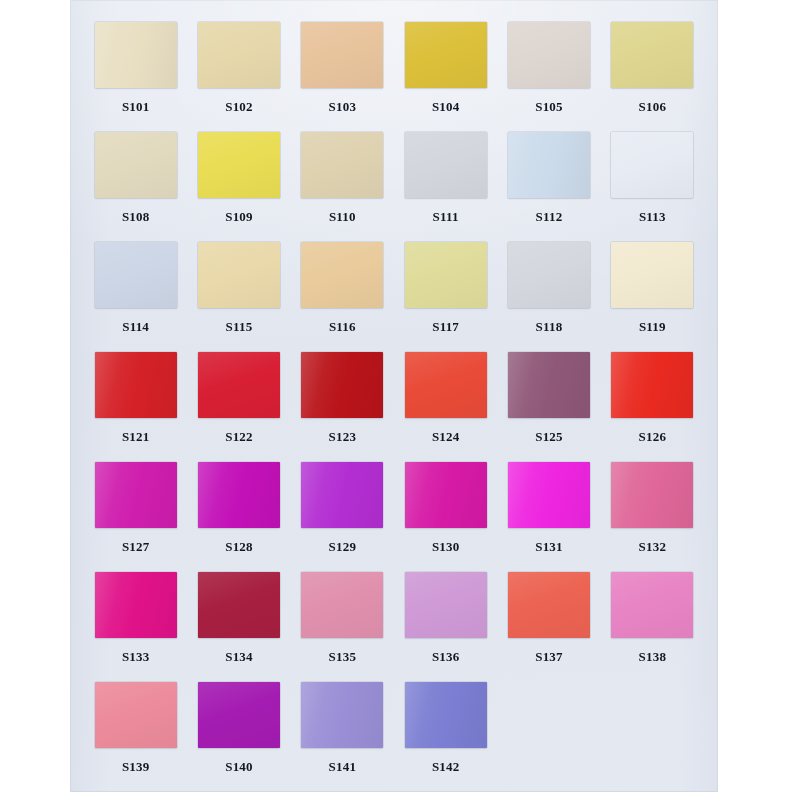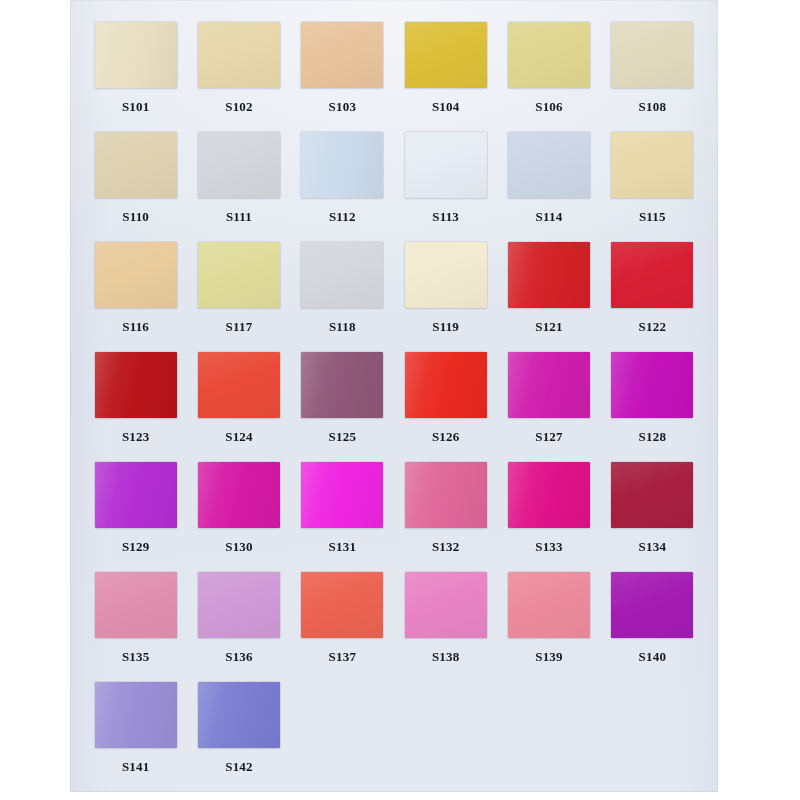--- a/index.html
+++ b/index.html
@@ -115,26 +115,34 @@
         </div>
         <div class="swatch-cell">
           <div class="swatch-chip matte" style="background-color: rgb(232, 196, 157);"></div>
           <div class="swatch-label">S103</div>
         </div>
         <div class="swatch-cell">
           <div class="swatch-chip matte" style="background-color: rgb(220, 192, 58);"></div>
           <div class="swatch-label">S104</div>
         </div>
         <div class="swatch-cell">
+          <div class="swatch-chip matte" style="background-color: rgb(222, 214, 209);"></div>
+          <div class="swatch-label">S105</div>
+        </div>
+        <div class="swatch-cell">
           <div class="swatch-chip matte" style="background-color: rgb(222, 214, 144);"></div>
           <div class="swatch-label">S106</div>
         </div>
         <div class="swatch-cell">
           <div class="swatch-chip matte" style="background-color: rgb(226, 218, 191);"></div>
           <div class="swatch-label">S108</div>
+        </div>
+        <div class="swatch-cell">
+          <div class="swatch-chip matte" style="background-color: rgb(233, 221, 84);"></div>
+          <div class="swatch-label">S109</div>
         </div>
         <div class="swatch-cell">
           <div class="swatch-chip matte" style="background-color: rgb(222, 210, 177);"></div>
           <div class="swatch-label">S110</div>
         </div>
         <div class="swatch-cell">
           <div class="swatch-chip matte" style="background-color: rgb(211, 214, 220);"></div>
           <div class="swatch-label">S111</div>
         </div>
         <div class="swatch-cell">

